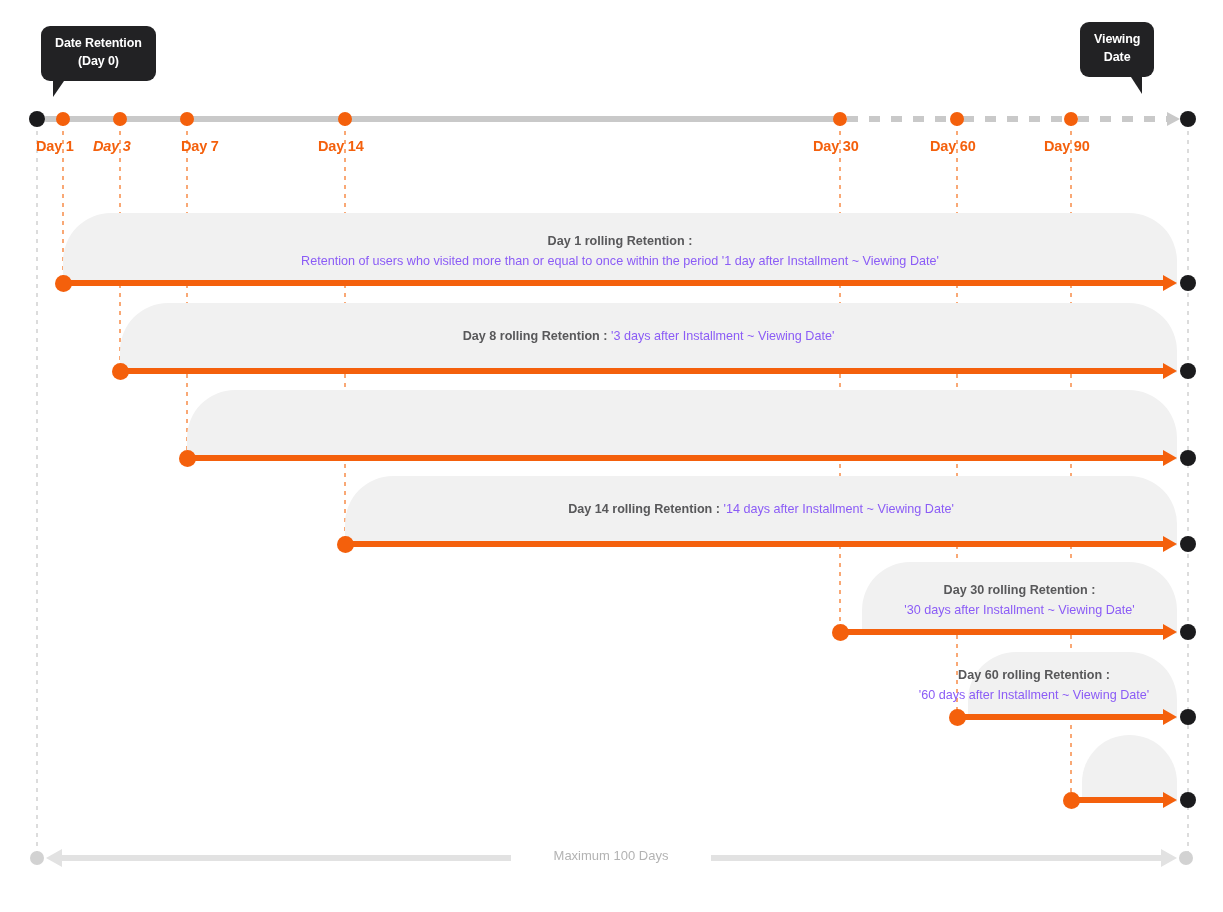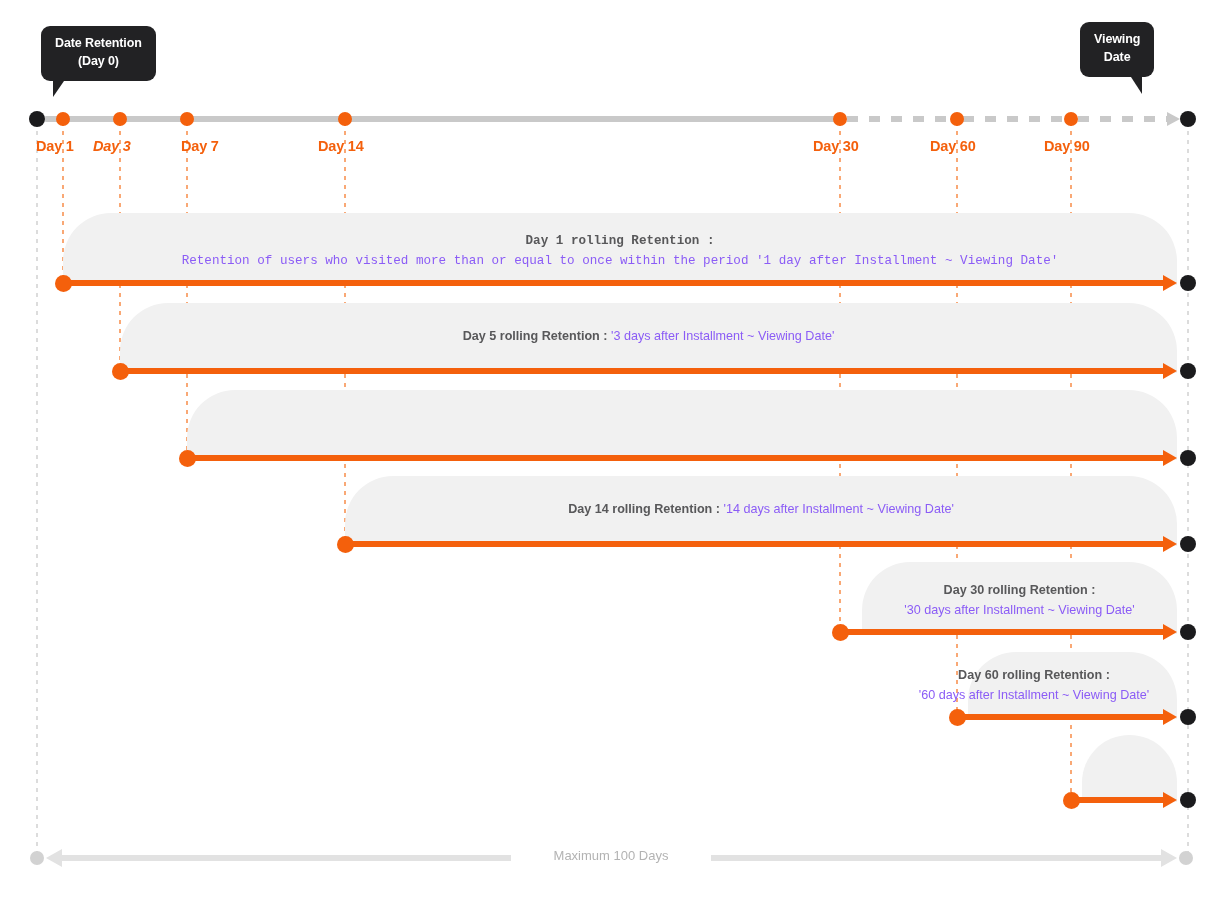--- a/index.html
+++ b/index.html
@@ -181,33 +181,33 @@
 
   <div class="daylabel" style="left:36px;  top:138px;">Day 1</div>
   <div class="daylabel" style="left:93px;  top:138px;font-style:italic;">Day 3</div>
   <div class="daylabel" style="left:160px; top:138px;margin-left:21px;">Day 7</div>
   <div class="daylabel" style="left:318px; top:138px;">Day 14</div>
   <div class="daylabel" style="left:813px; top:138px;">Day 30</div>
   <div class="daylabel" style="left:930px; top:138px;">Day 60</div>
   <div class="daylabel" style="left:1044px;top:138px;">Day 90</div>
 
   <div class="capsule" style="left:63px; top:213px; width:1114px; height:72px; border-radius:48px 48px 0 0;"></div>
-  <div class="rowtext" style="left:63px; top:231px; width:1114px;font-family:Liberation Mono, monospace;">
+  <div class="rowtext" style="left:63px; top:231px; width:1114px;">
     <div><span class="hd">Day 1 rolling Retention :</span></div>
     <div><span class="bd">Retention of users who visited more than or equal to once within the period '1 day after Installment ~ Viewing Date'</span></div>
   </div>
   <div class="bar" style="left:63px; top:280px; width:1108px;"></div>
   <div class="bar-arrow" style="left:1163px; top:275px;"></div>
   <div class="dot dot-orange" style="left:55px;  top:275px; width:17px;height:17px;"></div>
   <div class="dot dot-black" style="left:1180px;top:275px; width:16px;height:16px;"></div>
 
   <div class="capsule" style="left:120px; top:303px; width:1057px; height:70px; border-radius:48px 48px 0 0;"></div>
   <div class="rowtext" style="left:120px; top:326px; width:1057px;">
     <div>
-      <span class="hd">Day 5 rolling Retention :</span>
+      <span class="hd">Day 8 rolling Retention :</span>
       <span class="bd">'3 days after Installment ~ Viewing Date'</span>
     </div>
   </div>
   <div class="bar" style="left:120px; top:368px; width:1051px;"></div>
   <div class="bar-arrow" style="left:1163px; top:363px;"></div>
   <div class="dot dot-orange" style="left:112px; top:363px; width:17px;height:17px;"></div>
   <div class="dot dot-black" style="left:1180px;top:363px; width:16px;height:16px;"></div>
 
   <div class="capsule" style="left:187px; top:390px; width:990px; height:70px; border-radius:48px 48px 0 0;"></div>
   <div class="bar" style="left:187px; top:455px; width:984px;"></div>

